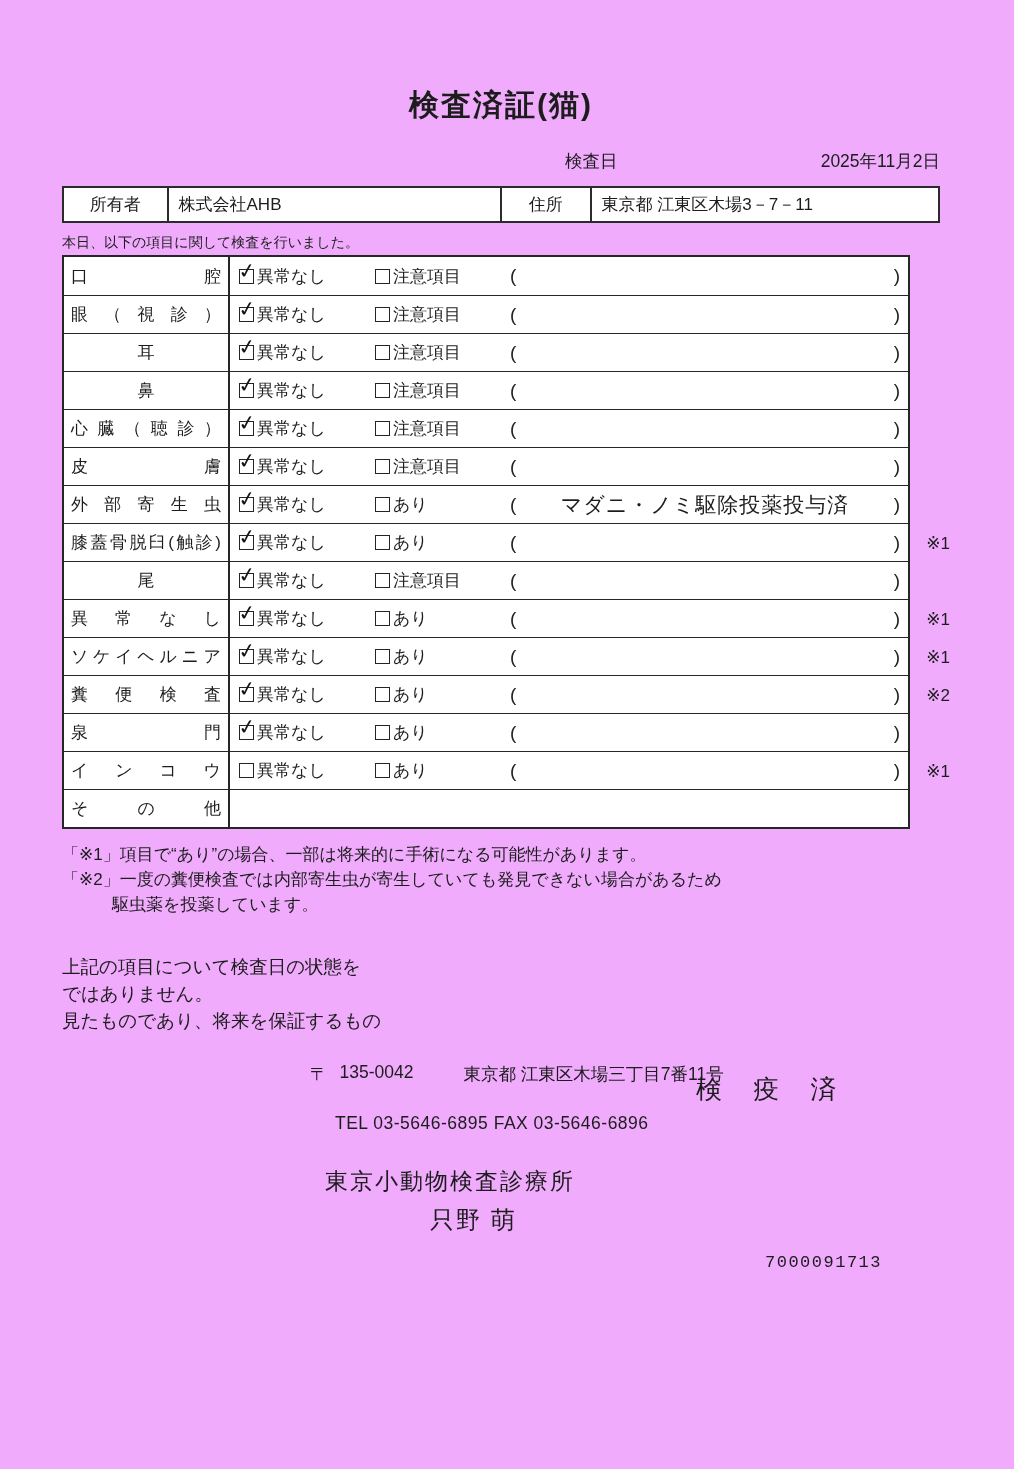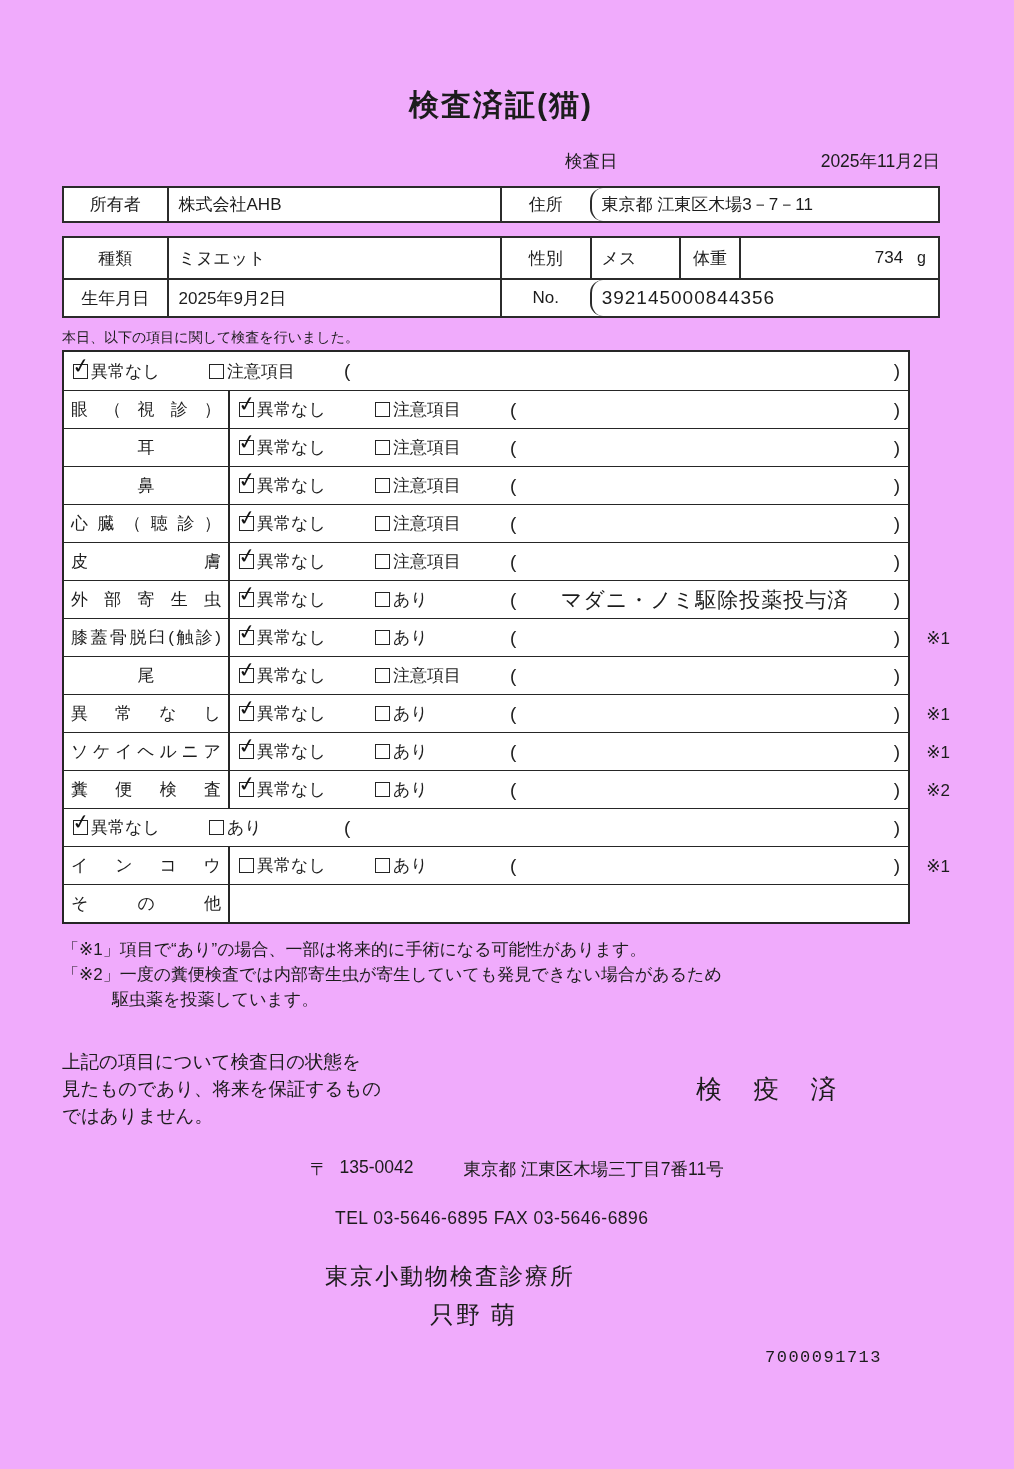--- a/index.html
+++ b/index.html
@@ -37,21 +37,21 @@
   .info-box .cell:first-child { border-left:none; }
   .cell.lab { justify-content:center; padding:0 4px; }
   .owner-box { margin-top: 14px; height: 37px; }
   .detail-box { margin-top: 13px; flex-direction: column; padding:0; display:flex; }
   .detail-box .d-row { display:flex; }
   .detail-box .d-row + .d-row { border-top: 2px solid #2b2b2b; }
   .d-row .cell { display:flex; align-items:center; padding:0 10px; border-left:2px solid #2b2b2b; white-space:nowrap; overflow:hidden; }
   .d-row .cell:first-child { border-left:none; }
   .h40 { height: 40px; } .h38 { height: 38px; }
   .w103 { width:103px; } .w335 { width:335px; } .w90 { width:90px; }
-  .w60 { width:60px; padding:0 2px !important; } .w200 { width:200px; } .w350 { width:350px;border-radius:13px; }
+  .w60 { width:60px; padding:0 2px !important; } .w200 { width:200px; } .w350 { width:350px; }
   .weight-cell { justify-content: flex-end; padding-right: 12px !important; }
   .weight-unit { margin-left: 14px; font-size: 16px; }
   .no-value { font-size: 19px; letter-spacing: 1px; }
 
   
   .intro { margin-top: 11px; font-size: 14px; }
 
   
   .exam-table { margin-top: 3px; width: 848px; border: 2px solid #262626; background:#fff; }
   .exam-row { position: relative; display:flex; height: 38px; align-items: stretch; }
@@ -106,44 +106,28 @@
       <span class="value">2025年11月2日</span>
     </div>
 
     <div class="info-box owner-box">
       <div class="cell lab w103">所有者</div>
       <div class="cell w335">株式会社AHB</div>
       <div class="cell lab w90">住所</div>
       <div class="cell w350">東京都 江東区木場3－7－11</div>
     </div>
 
-    <div class="info-box detail-box">
-      <div class="d-row h40">
-        <div class="cell lab w103">種類</div>
-        <div class="cell w335">ミヌエット</div>
-        <div class="cell lab w90">性別</div>
-        <div class="cell w90">メス</div>
-        <div class="cell lab w60">体重</div>
-        <div class="cell w200 weight-cell">
-          <span>734</span>
-          <span class="weight-unit">g</span>
-        </div>
-      </div>
-      <div class="d-row h38">
-        <div class="cell lab w103">生年月日</div>
-        <div class="cell w335">2025年9月2日</div>
-        <div class="cell lab w90">No.</div>
-        <div class="cell w350 no-value">392145000844356</div>
-      </div>
-    </div>
 
     <div class="intro">本日、以下の項目に関して検査を行いました。</div>
 
     <div class="exam-table">
         <div class="exam-row">
+        <div class="cell-name">
+          <span class="name-label">口腔</span>
+        </div>
         <div class="cell-cb1">
           <span class="cb cb1 checked">
             <span class="cb-box">
                 <span class="tick">✓</span>
               </span>
             <span class="cb-label">異常なし</span>
           </span>
         </div>
         <div class="cell-cb2">
           <span class="cb cb2">
@@ -427,20 +411,23 @@
           </span>
         </div>
         <div class="cell-paren">
           <span class="paren-glyph">(</span>
           <span class="note"></span>
           <span class="paren-glyph">)</span>
         </div>
         <span class="mark">※2</span>
       </div>
         <div class="exam-row">
+        <div class="cell-name">
+          <span class="name-label">泉門</span>
+        </div>
         <div class="cell-cb1">
           <span class="cb cb1 checked">
             <span class="cb-box">
                 <span class="tick">✓</span>
               </span>
             <span class="cb-label">異常なし</span>
           </span>
         </div>
         <div class="cell-cb2">
           <span class="cb cb2">
@@ -504,22 +491,22 @@
       </div>
 
     <div class="footnotes">
       <div>「※1」項目で“あり”の場合、一部は将来的に手術になる可能性があります。</div>
       <div>「※2」一度の糞便検査では内部寄生虫が寄生していても発見できない場合があるため</div>
       <div class="fn-indent">駆虫薬を投薬しています。</div>
     </div>
 
     <div class="disclaimer">
       <div>上記の項目について検査日の状態を</div>
+      <div>ではありません。</div>
       <div>見たものであり、将来を保証するもの</div>
-      <div>ではありません。</div>
     </div>
 
     <div class="postal-line">
       <span>〒</span>
       <span>135-0042</span>
       <span class="gap"></span>
       <span>東京都 江東区木場三丁目7番11号</span>
     </div>
 
     <div class="tel-line">TEL 03-5646-6895  FAX 03-5646-6896</div>

